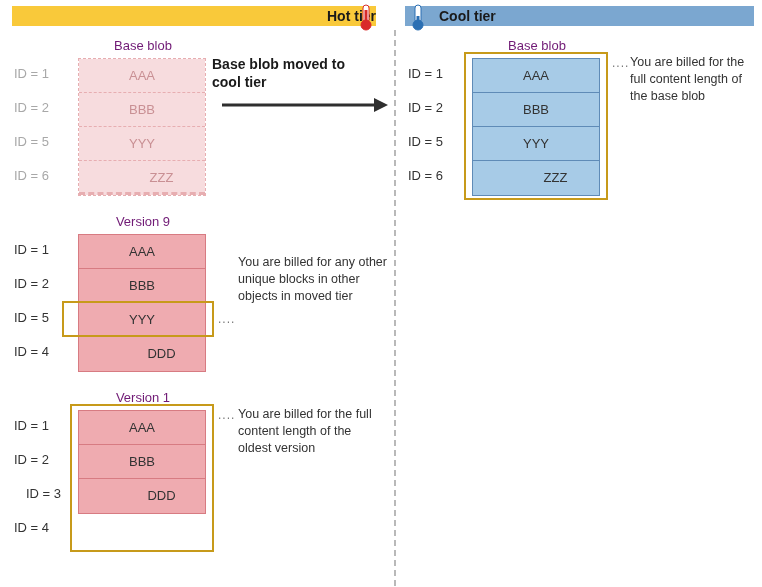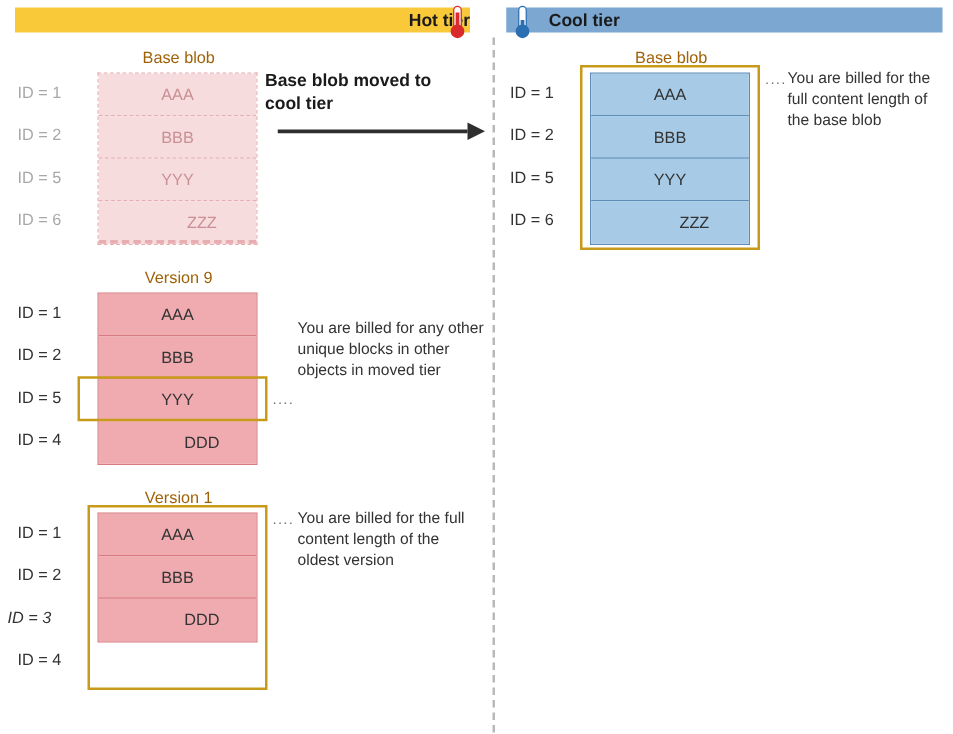--- a/index.html
+++ b/index.html
@@ -30,21 +30,21 @@
   }
   .thermo svg { width: 16px; height: 28px; }
   .hot-thermo { left: 358px; }
   .cool-thermo { left: 410px; }
   .divider {
     position: absolute; left: 394px; top: 30px; height: 556px;
     border-left: 2px dashed #b9b9b9;
   }
   .stage { position: absolute; top: 36px; left: 0; width: 762px; }
   .title {
-    position: absolute; font-size: 13px; color: #a16207; text-align: center;
+    position: absolute; font-size: 13px; color: #701a75; text-align: center;
     width: 130px;
   }
   .idcol {
     position: absolute; width: 52px; text-align: left; font-size: 13px;
     color: #333;
   }
   .idcol.faded { color: #a8a8a8; }
   .table {
     position: absolute; width: 128px;
     border: 1px solid;
@@ -140,21 +140,21 @@
     <div class="row">YYY</div>
     <div class="row">DDD</div>
   </div>
   <div class="hl" style="left:62px; top:265px; width:152px; height:36px;"></div>
   <div class="dots" style="left:218px; top:276px;">....</div>
   <div class="note" style="left:238px; top:218px;">You are billed for any other unique blocks in other objects in moved tier</div>
 
   <div class="title" style="left:78px; top:354px;">Version 1</div>
   <div class="idcol" style="left:14px; top:382px;">ID = 1</div>
   <div class="idcol" style="left:14px; top:416px;">ID = 2</div>
-  <div class="idcol" style="left:6px; top:450px;font-style:italic;">ID = 3</div>
+  <div class="idcol" style="left:26px; top:450px;">ID = 3</div>
   <div class="idcol" style="left:14px; top:484px;">ID = 4</div>
   <div class="table tbl-hot" style="left:78px; top:374px;">
     <div class="row">AAA</div>
     <div class="row">BBB</div>
     <div class="row">DDD</div>
   </div>
   <div class="hl" style="left:70px; top:368px; width:144px; height:148px;"></div>
   <div class="dots" style="left:218px; top:372px;">....</div>
   <div class="note" style="left:238px; top:370px;">You are billed for the full content length of the oldest version</div>
 

